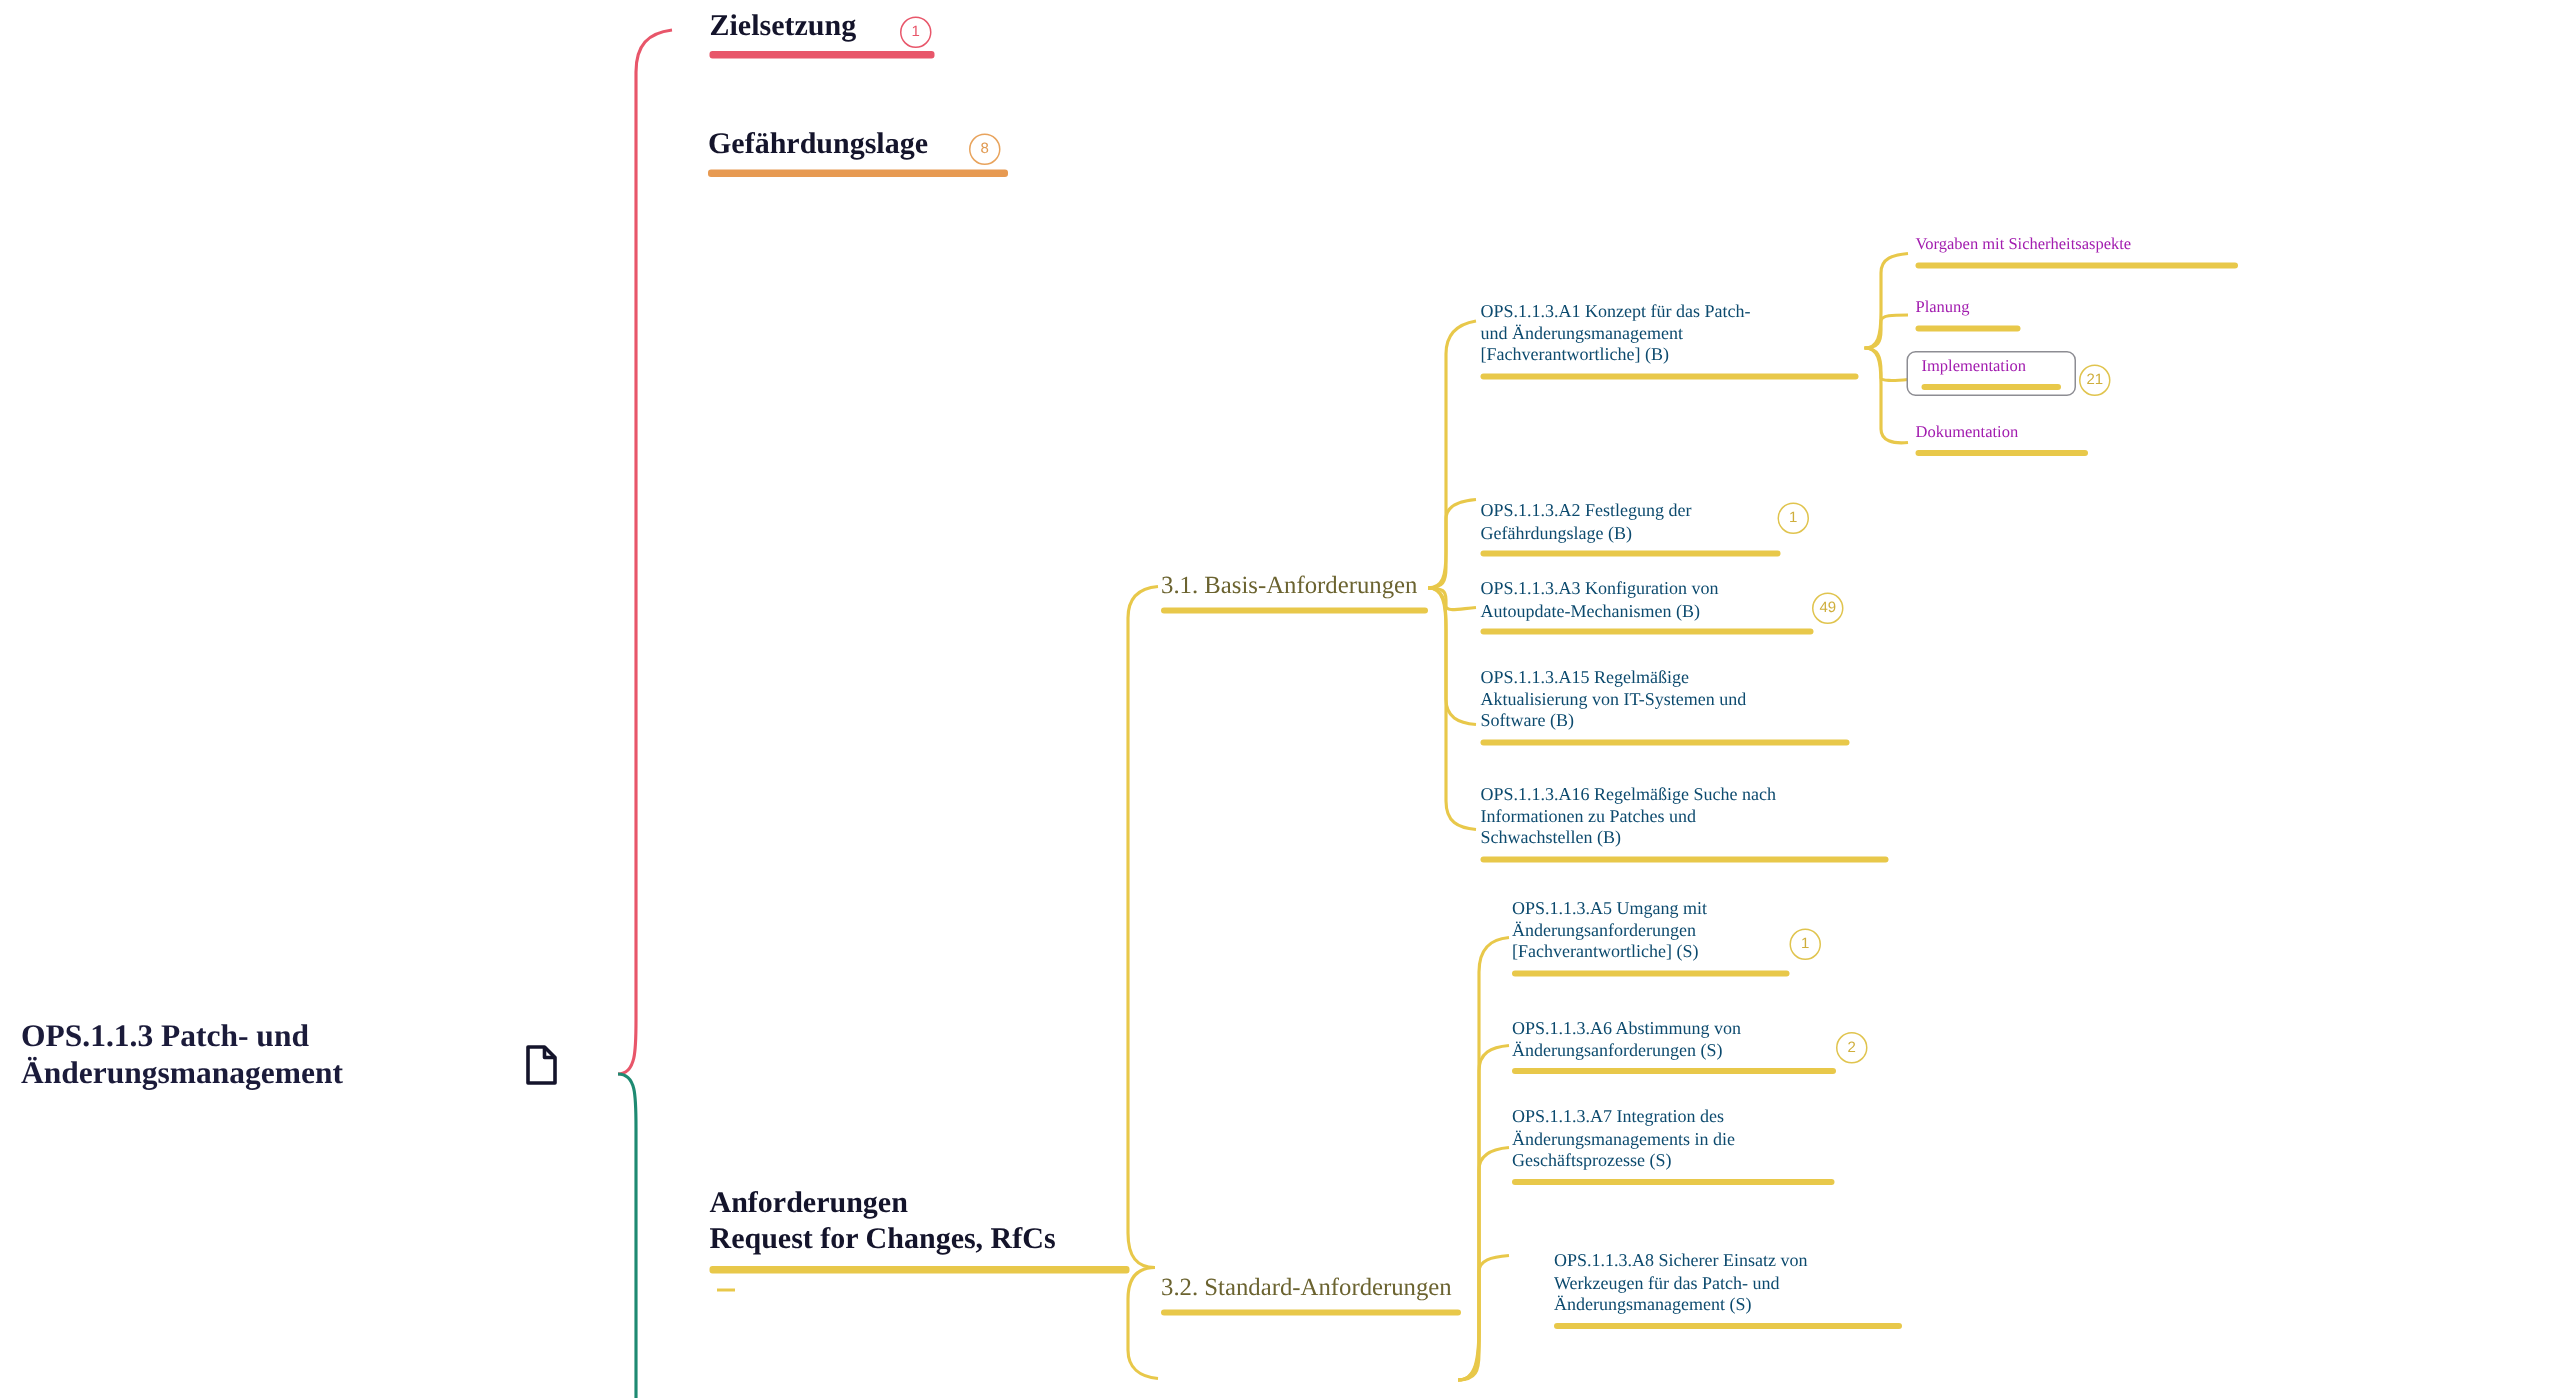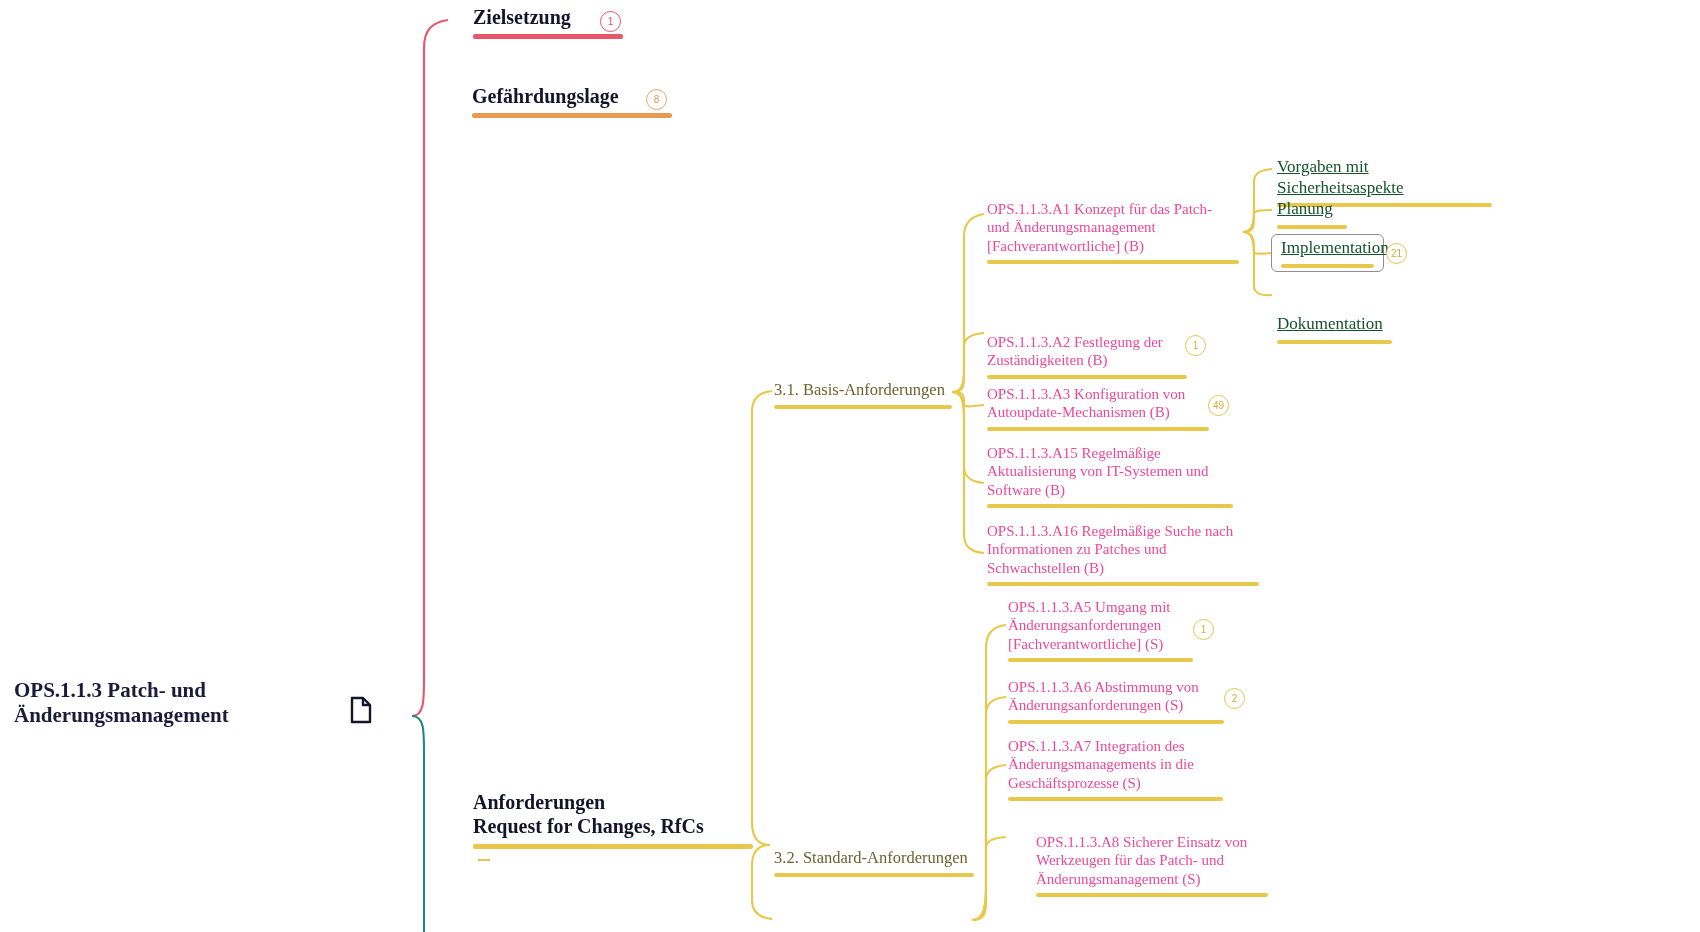--- a/index.html
+++ b/index.html
@@ -59,30 +59,29 @@
   .l1 .underline { height: 5px; }
   
   .l2 .node-text {
     font-size: 16.5px;
     color: #6b6330;
     font-weight: normal;
   }
   .l2 .underline { height: 4px; background: #e8c84a; }
   
   .l3 .node-text {
-    font-size: 15px;
-    color: #ec4899;
+    font-size: 12px;
+    color: #0c4a6e;
     font-weight: normal;
   }
   .l3 .underline { height: 4px; background: #e8c84a; }
   
   .l4 .node-text {
-    font-size: 17px;
-    color: #14532d;
-    text-decoration: underline;
+    font-size: 11px;
+    color: #a21caf;
   }
   .l4 .underline { height: 4px; background: #e8c84a; }
   
   .badge {
     position: absolute;
     width: 19px;
     height: 19px;
     border-radius: 50%;
     border: 1.3px solid #e0c44e;
     color: #cfae3c;
@@ -186,21 +185,21 @@
 
   <div class="node l3" style="left:987px; top:200px; width:252px;">
     <span class="node-text">OPS.1.1.3.A1 Konzept für das Patch-
 und Änderungsmanagement
 [Fachverantwortliche] (B)</span>
     <div class="underline"></div>
   </div>
 
   <div class="node l3" style="left:987px; top:333px; width:200px;">
     <span class="node-text">OPS.1.1.3.A2 Festlegung der
-Zuständigkeiten (B)</span>
+Gefährdungslage (B)</span>
     <div class="underline"></div>
   </div>
   <div class="badge" style="left:1185px; top:335px;">1</div>
 
   <div class="node l3" style="left:987px; top:385px; width:222px;">
     <span class="node-text">OPS.1.1.3.A3 Konfiguration von
 Autoupdate-Mechanismen (B)</span>
     <div class="underline"></div>
   </div>
   <div class="badge" style="left:1208px; top:395px;">49</div>
@@ -257,18 +256,18 @@
     <span class="node-text">Planung</span>
     <div class="underline"></div>
   </div>
 
   <div class="node l4 selected" style="left:1271px; top:234px; width:113px;">
     <span class="node-text">Implementation</span>
     <div class="underline"></div>
   </div>
   <div class="badge" style="left:1386px; top:243px;">21</div>
 
-  <div class="node l4" style="left:1277px; top:282px; width:115px;margin-top:32px;">
+  <div class="node l4" style="left:1277px; top:282px; width:115px;">
     <span class="node-text">Dokumentation</span>
     <div class="underline"></div>
   </div>
 
 </div>
 
 </body></html>

